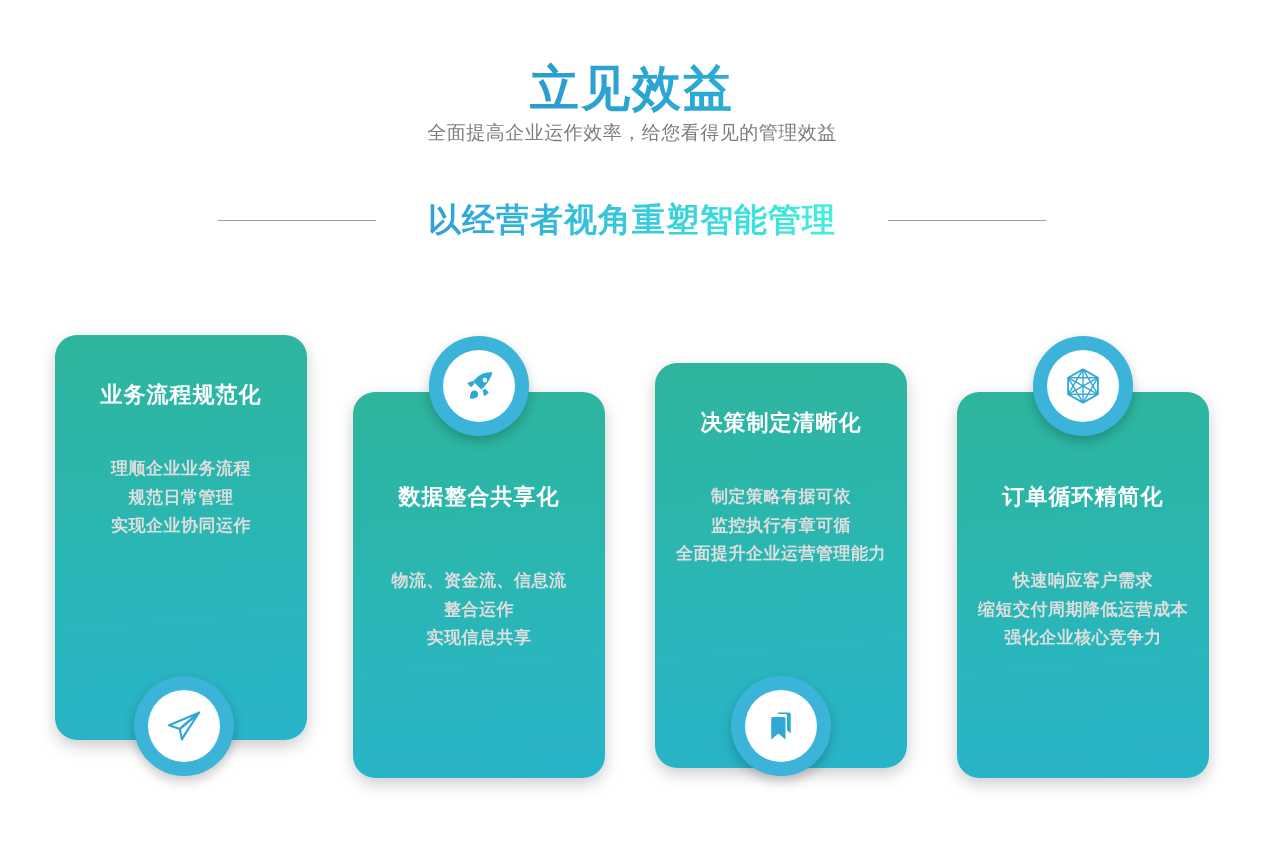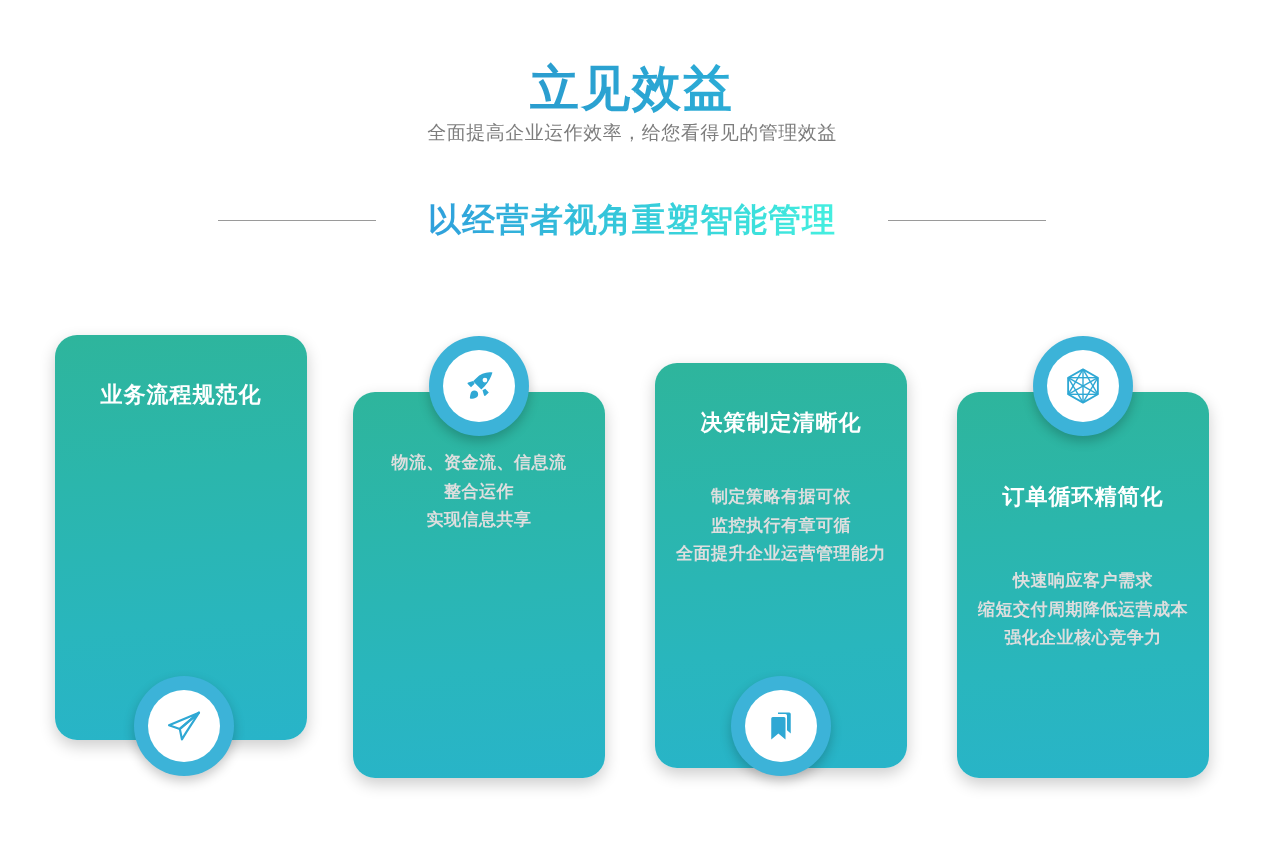--- a/index.html
+++ b/index.html
@@ -108,33 +108,37 @@
   <div class="section-head">
     <span class="rule"></span>
     <span class="section-title">以经营者视角重塑智能管理</span>
     <span class="rule"></span>
   </div>
 
   <div class="cards">
 
     <div class="card high card-1">
       <div class="card-title">业务流程规范化</div>
+      <div class="card-desc" style="white-space:pre-line">理顺企业业务流程
+规范日常管理
+实现企业协同运作</div>
     </div>
     <div class="badge badge-1">
       <div class="inner">
         <span>
           <svg width="40" height="40" viewBox="0 0 48 48" fill="none" stroke="#2fa8d4" stroke-width="2.6" stroke-linejoin="round" stroke-linecap="round">
             <path d="M42 8 L6 23 L19 27.5 L42 8 Z"></path>
             <path d="M42 8 L19 27.5 L21.5 40 L27 31 L42 8 Z"></path>
           </svg>
         </span>
       </div>
     </div>
 
     <div class="card low card-2">
+      <div class="card-title">数据整合共享化</div>
       <div class="card-desc" style="white-space:pre-line">物流、资金流、信息流
 整合运作
 实现信息共享</div>
     </div>
     <div class="badge badge-2">
       <div class="inner">
         <span>
           <svg width="38" height="38" viewBox="0 0 48 48">
             <path d="M41 7c-7.5-1.2-15 1.6-20.5 7.1l-4 4 10.4 10.4 4-4C36.4 19 39.2 12.5 41 7z" fill="#2fa8d4"></path>
             <path d="M16.6 17.6l-6.2 1.9c-.9.3-1.2 1.4-.5 2.1l4 4 4.5-4.5-1.8-3.5z" fill="#2fa8d4"></path>

